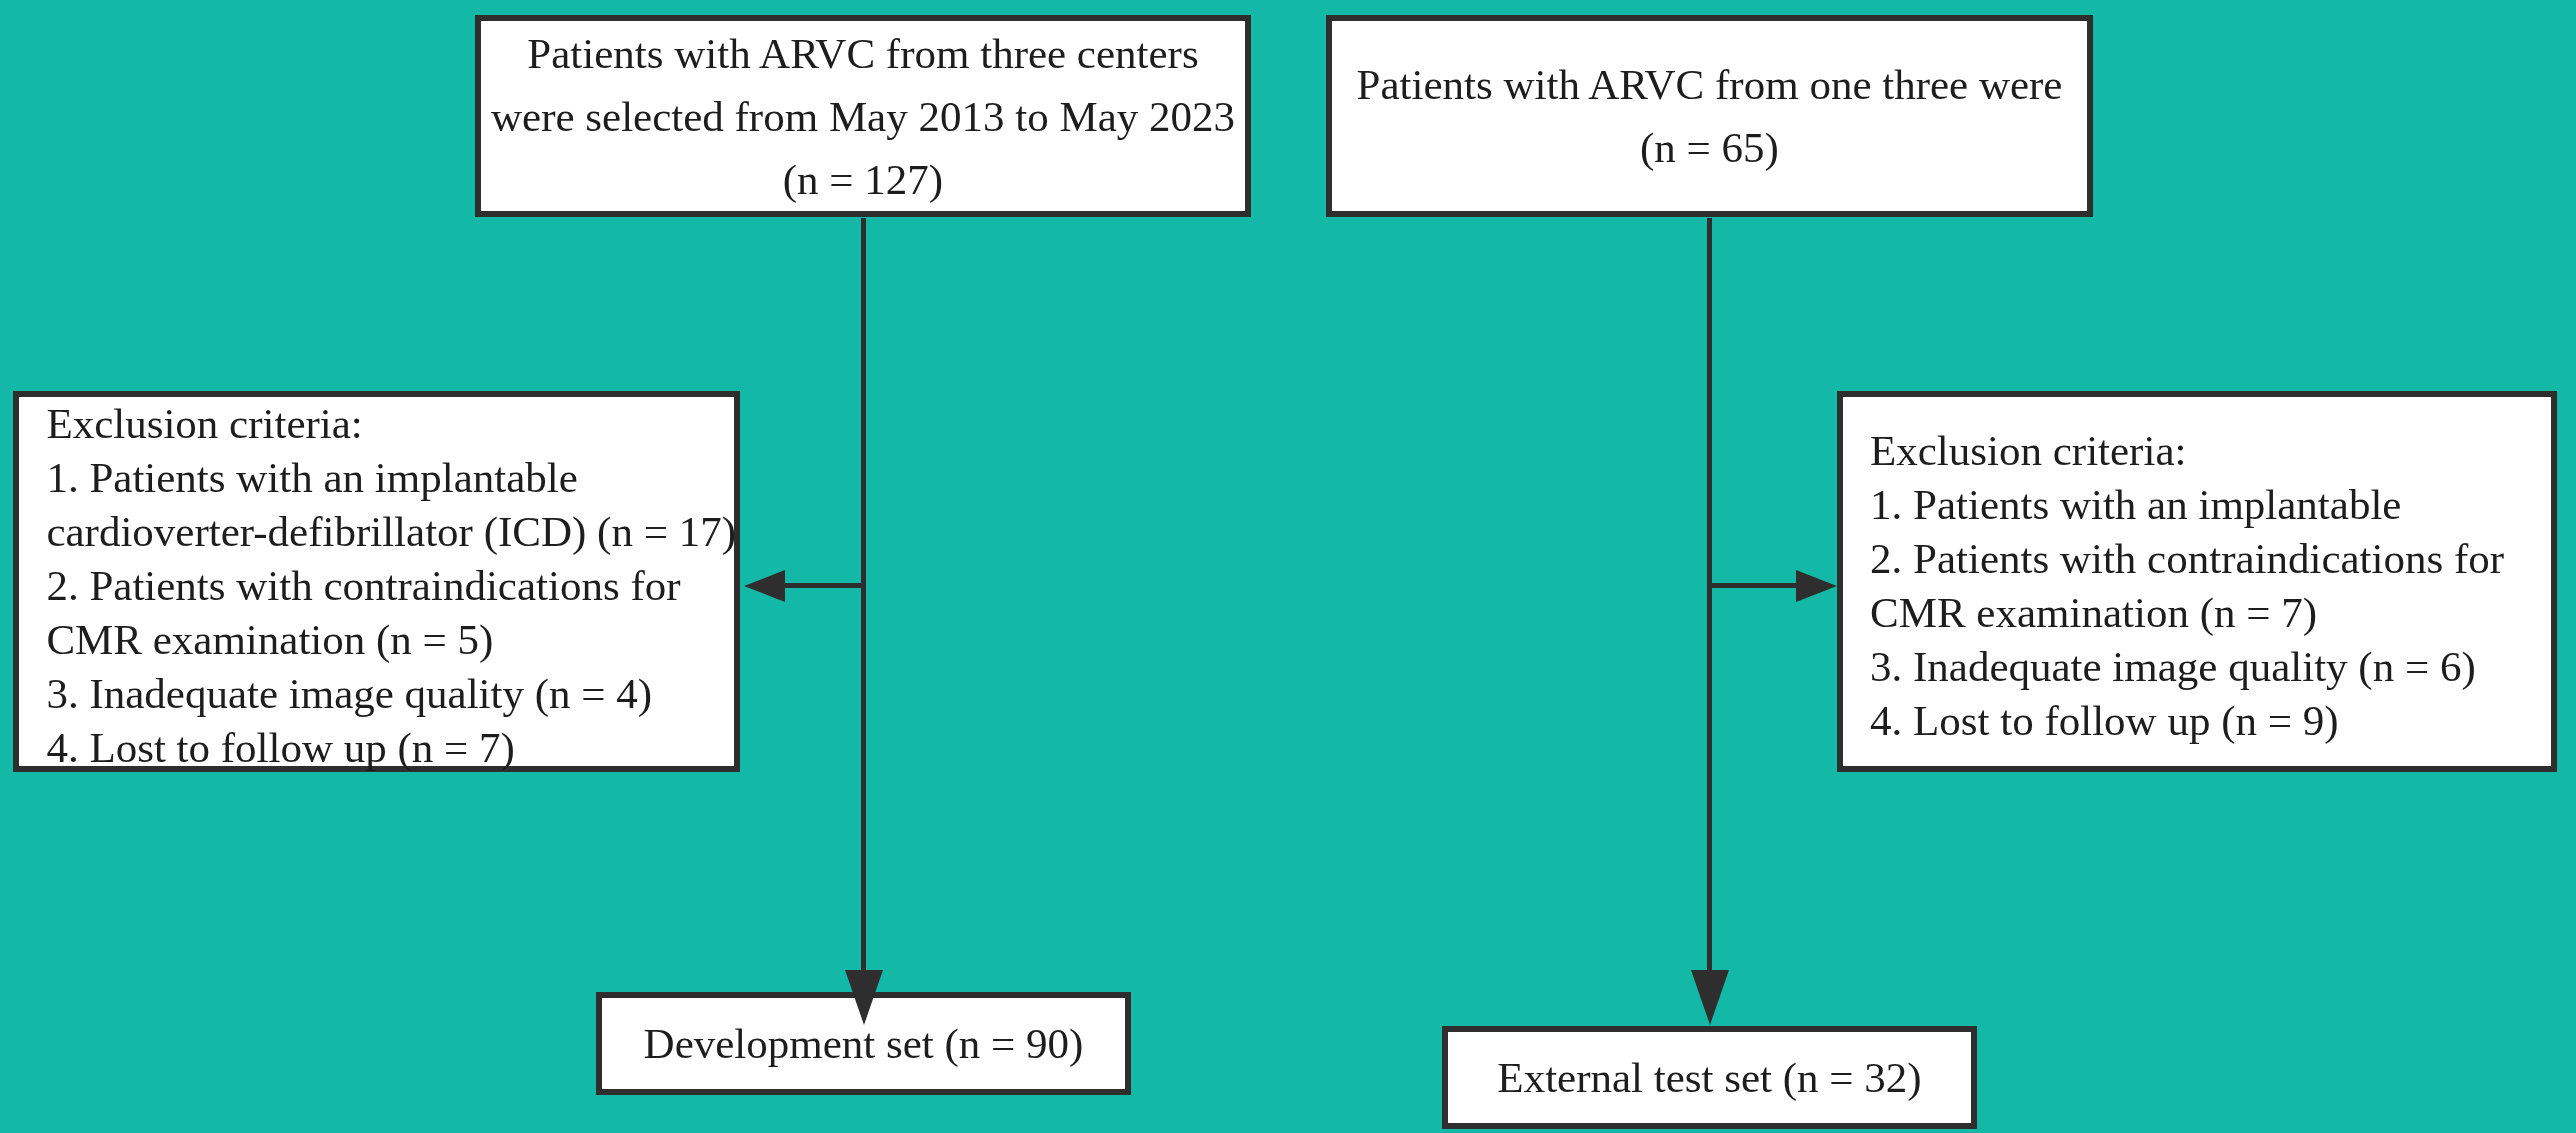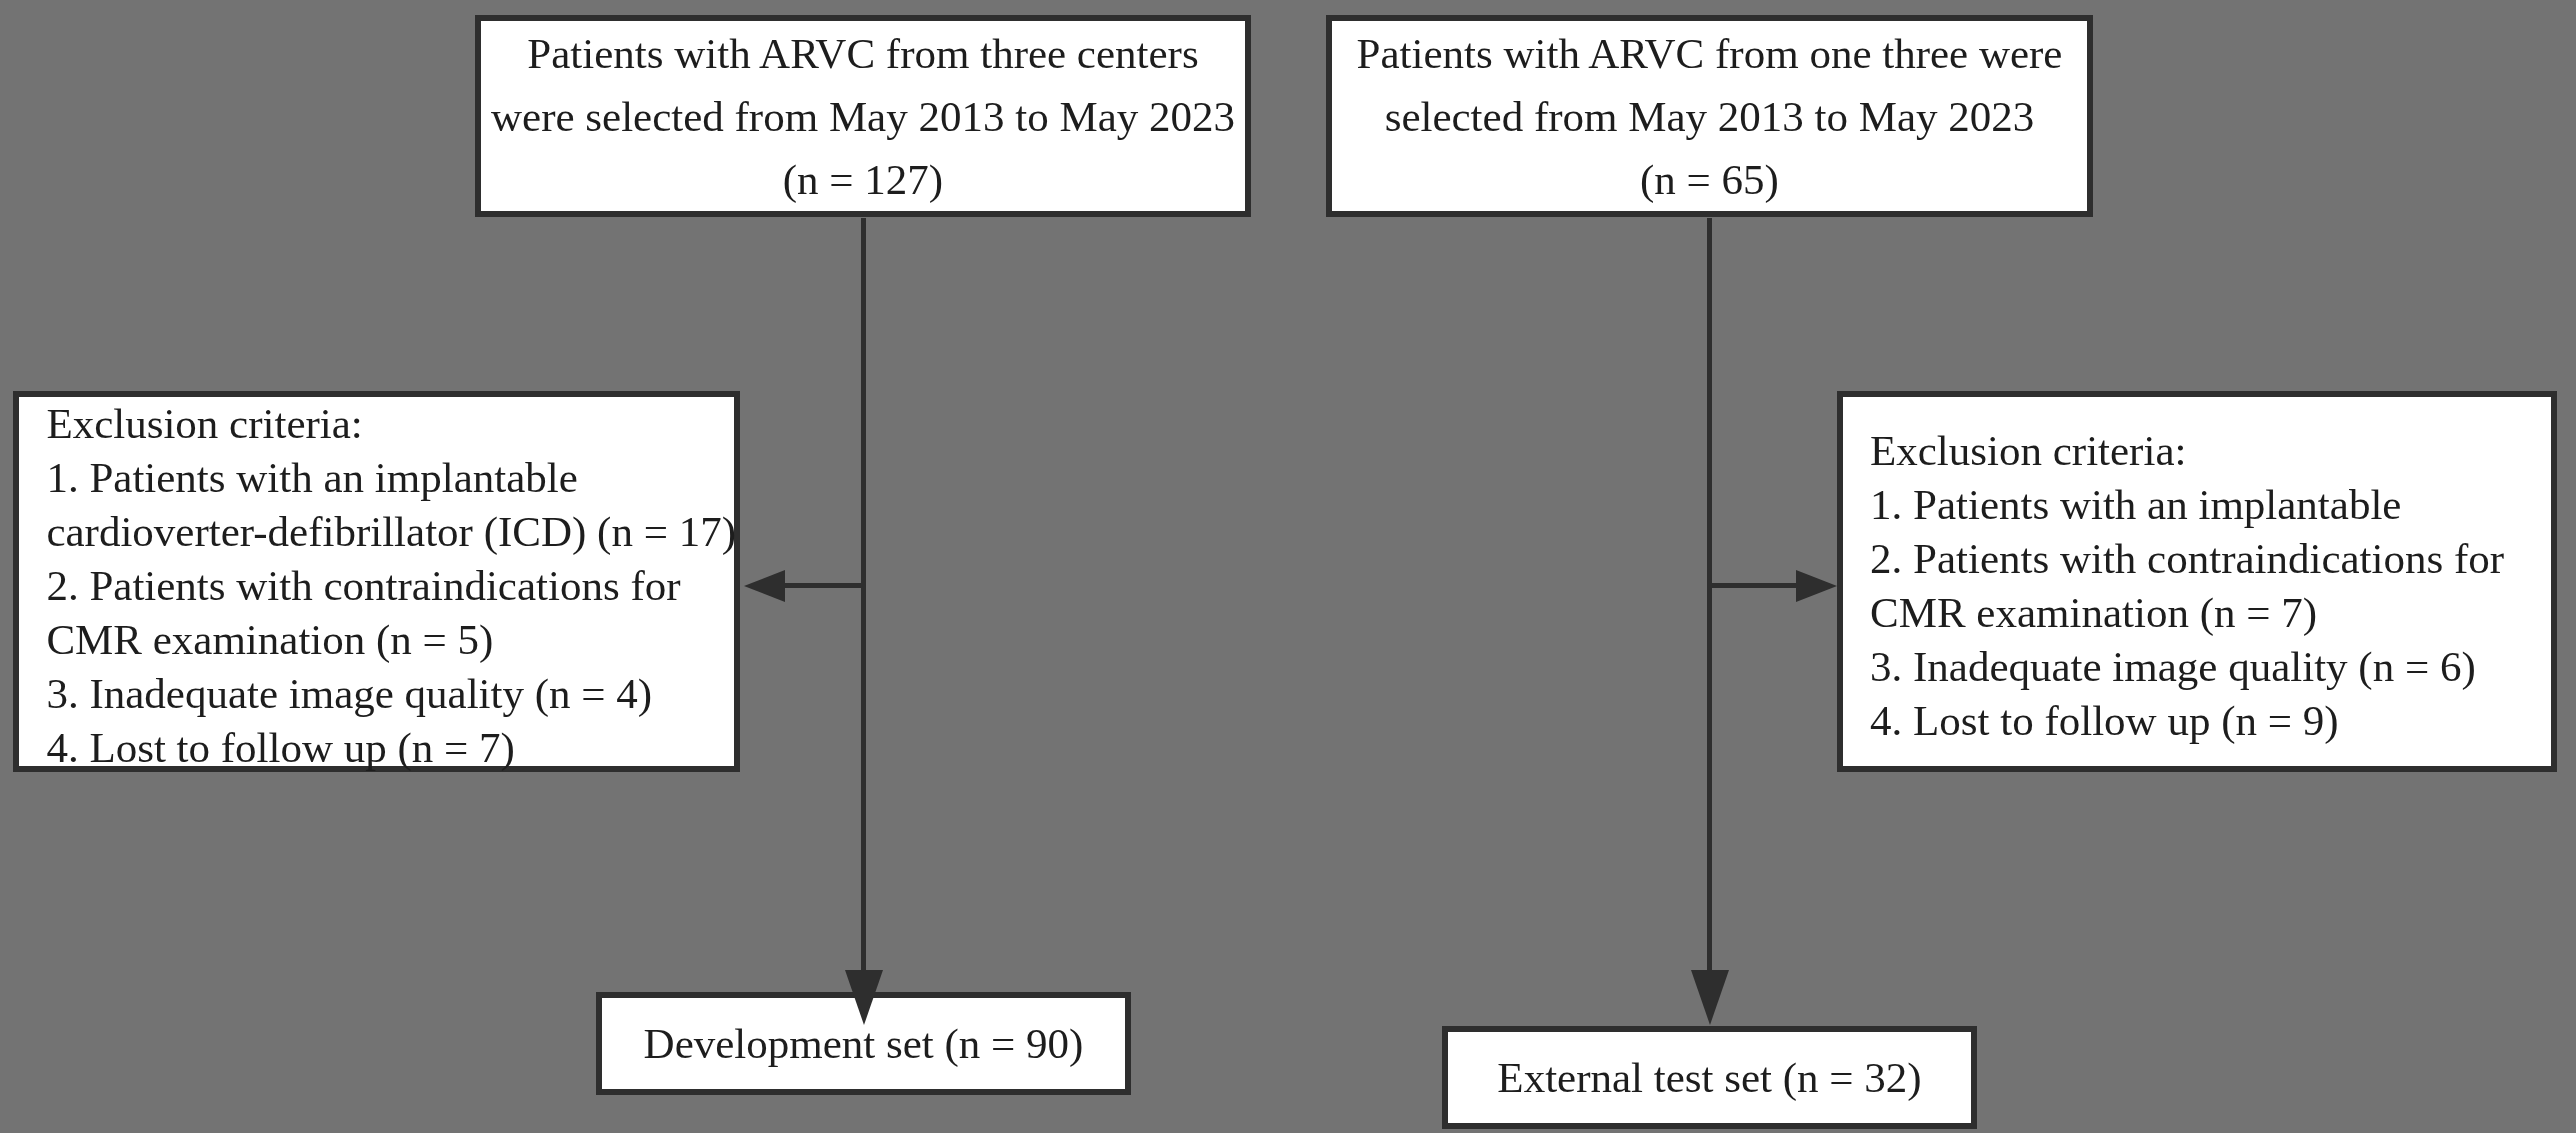--- a/index.html
+++ b/index.html
@@ -5,21 +5,21 @@
 <style>
   html, body {
     margin: 0;
     padding: 0;
     background: #ffffff;
   }
   .canvas {
     position: relative;
     width: 2576px;
     height: 1134px;
-    background: #737373;
+    background: #14b8a6;
     font-family: "Liberation Serif", serif;
     color: #1d1d1d;
     overflow: hidden;
   }
   .node {
     position: absolute;
     box-sizing: border-box;
     border: 6.2px solid #2e2e2e;
     background: #ffffff;
     font-size: 43px;
@@ -81,21 +81,20 @@
 <div class="canvas">
 
   <div class="node center" style="left:475px; top:15px; width:776px; height:202px;">
     <span class="bline">Patients with ARVC from three centers</span>
     <span class="bline">were selected from May 2013 to May 2023</span>
     <span class="bline">(n = 127)</span>
   </div>
 
   <div class="node center" style="left:1326px; top:15px; width:767px; height:202px;">
     <span class="bline">Patients with ARVC from one three were</span>
-    <span class="bline">selected from May 2013 to May 2023</span>
     <span class="bline">(n = 65)</span>
   </div>
 
   <div class="node left-list" style="left:13.4px; top:391px; width:727px; height:381px;">
     <span class="bline">Exclusion criteria:</span>
     <span class="bline">1. Patients with an implantable</span>
     <span class="bline">cardioverter-defibrillator (ICD) (n = 17)</span>
     <span class="bline">2. Patients with contraindications for</span>
     <span class="bline">CMR examination (n = 5)</span>
     <span class="bline">3. Inadequate image quality (n = 4)</span>

